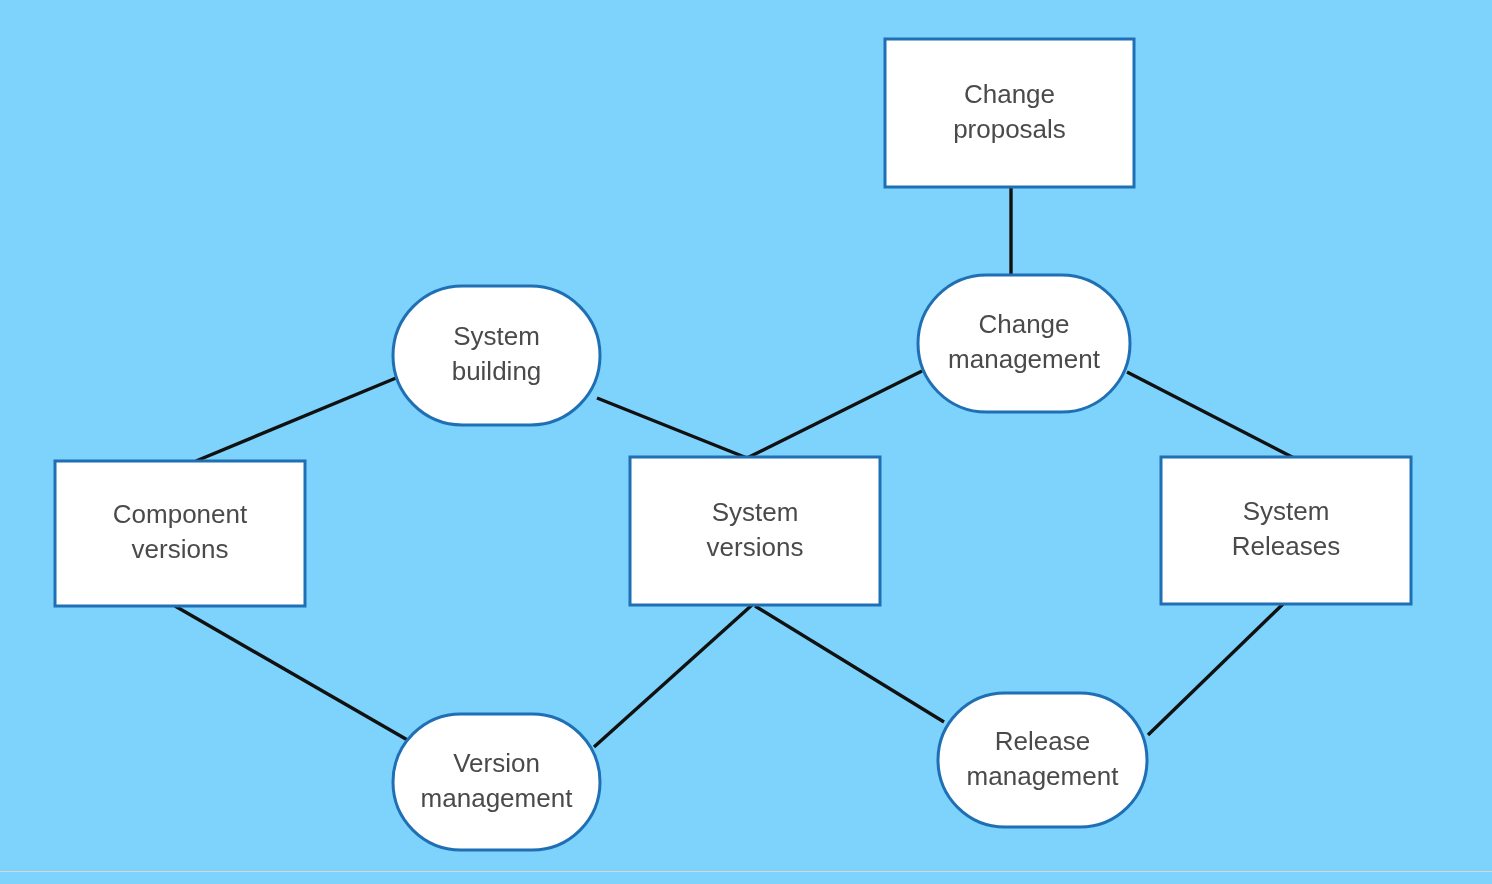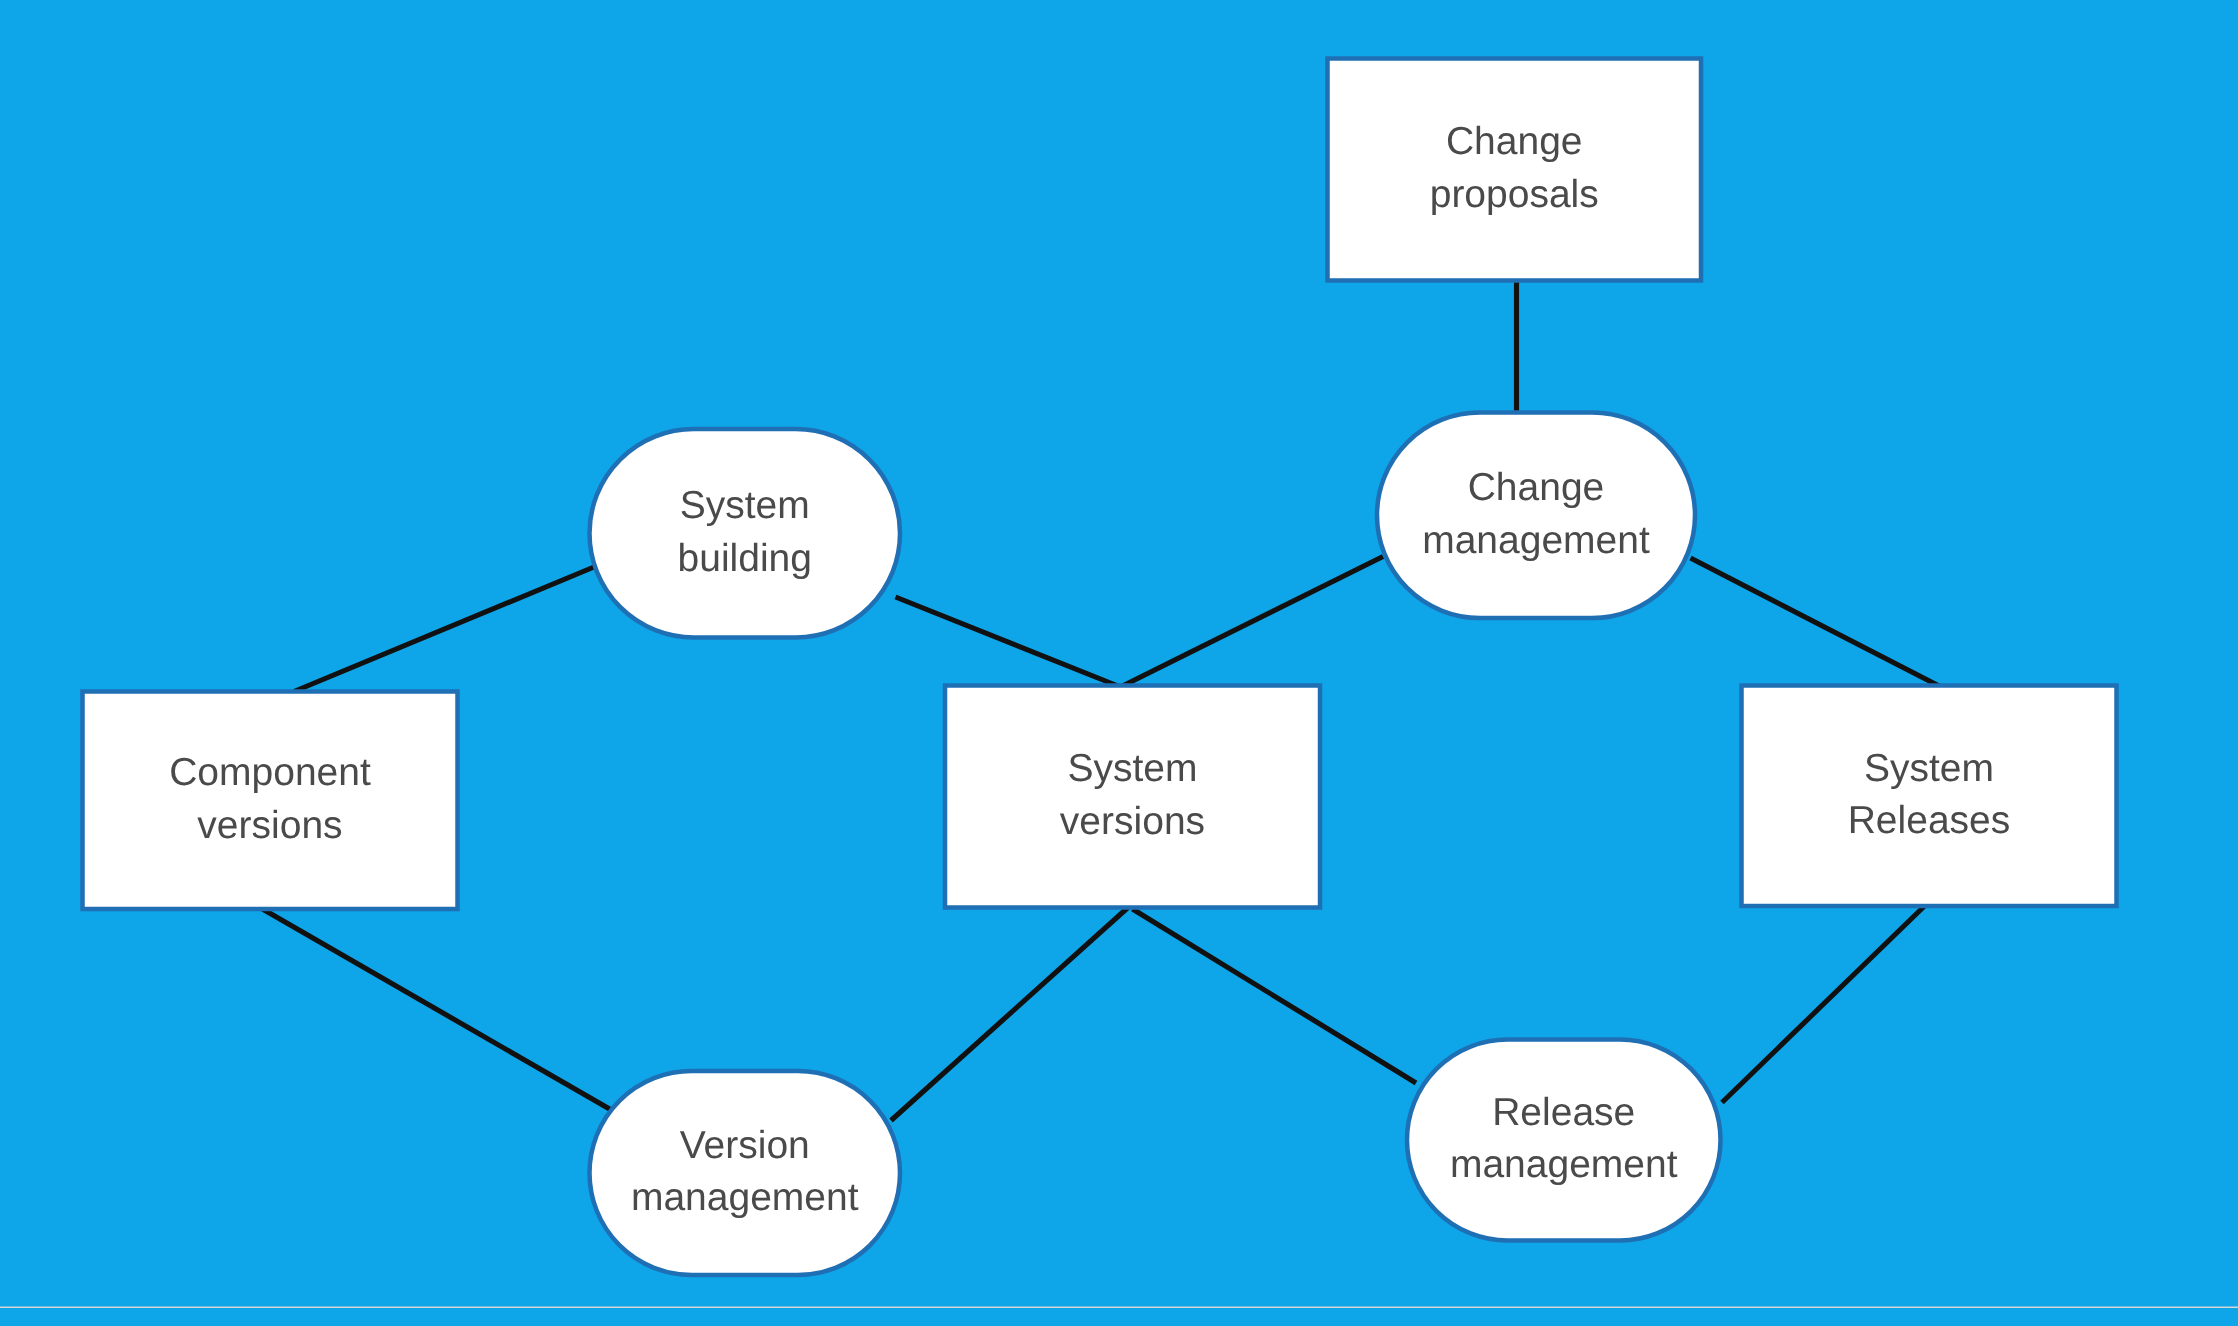--- a/index.html
+++ b/index.html
@@ -10,21 +10,21 @@
   body {
     width: 1492px;
     height: 884px;
     overflow: hidden;
     font-family: "Liberation Sans", sans-serif;
   }
   #canvas {
     position: relative;
     width: 1492px;
     height: 884px;
-    background: #0ea5e9;
+    background: #7dd3fc;
   }
   #diagram-svg {
     position: absolute;
     inset: 0;
     width: 1492px;
     height: 884px;
   }
   .node-shape {
     fill: #ffffff;
     stroke: #1f6fb5;

